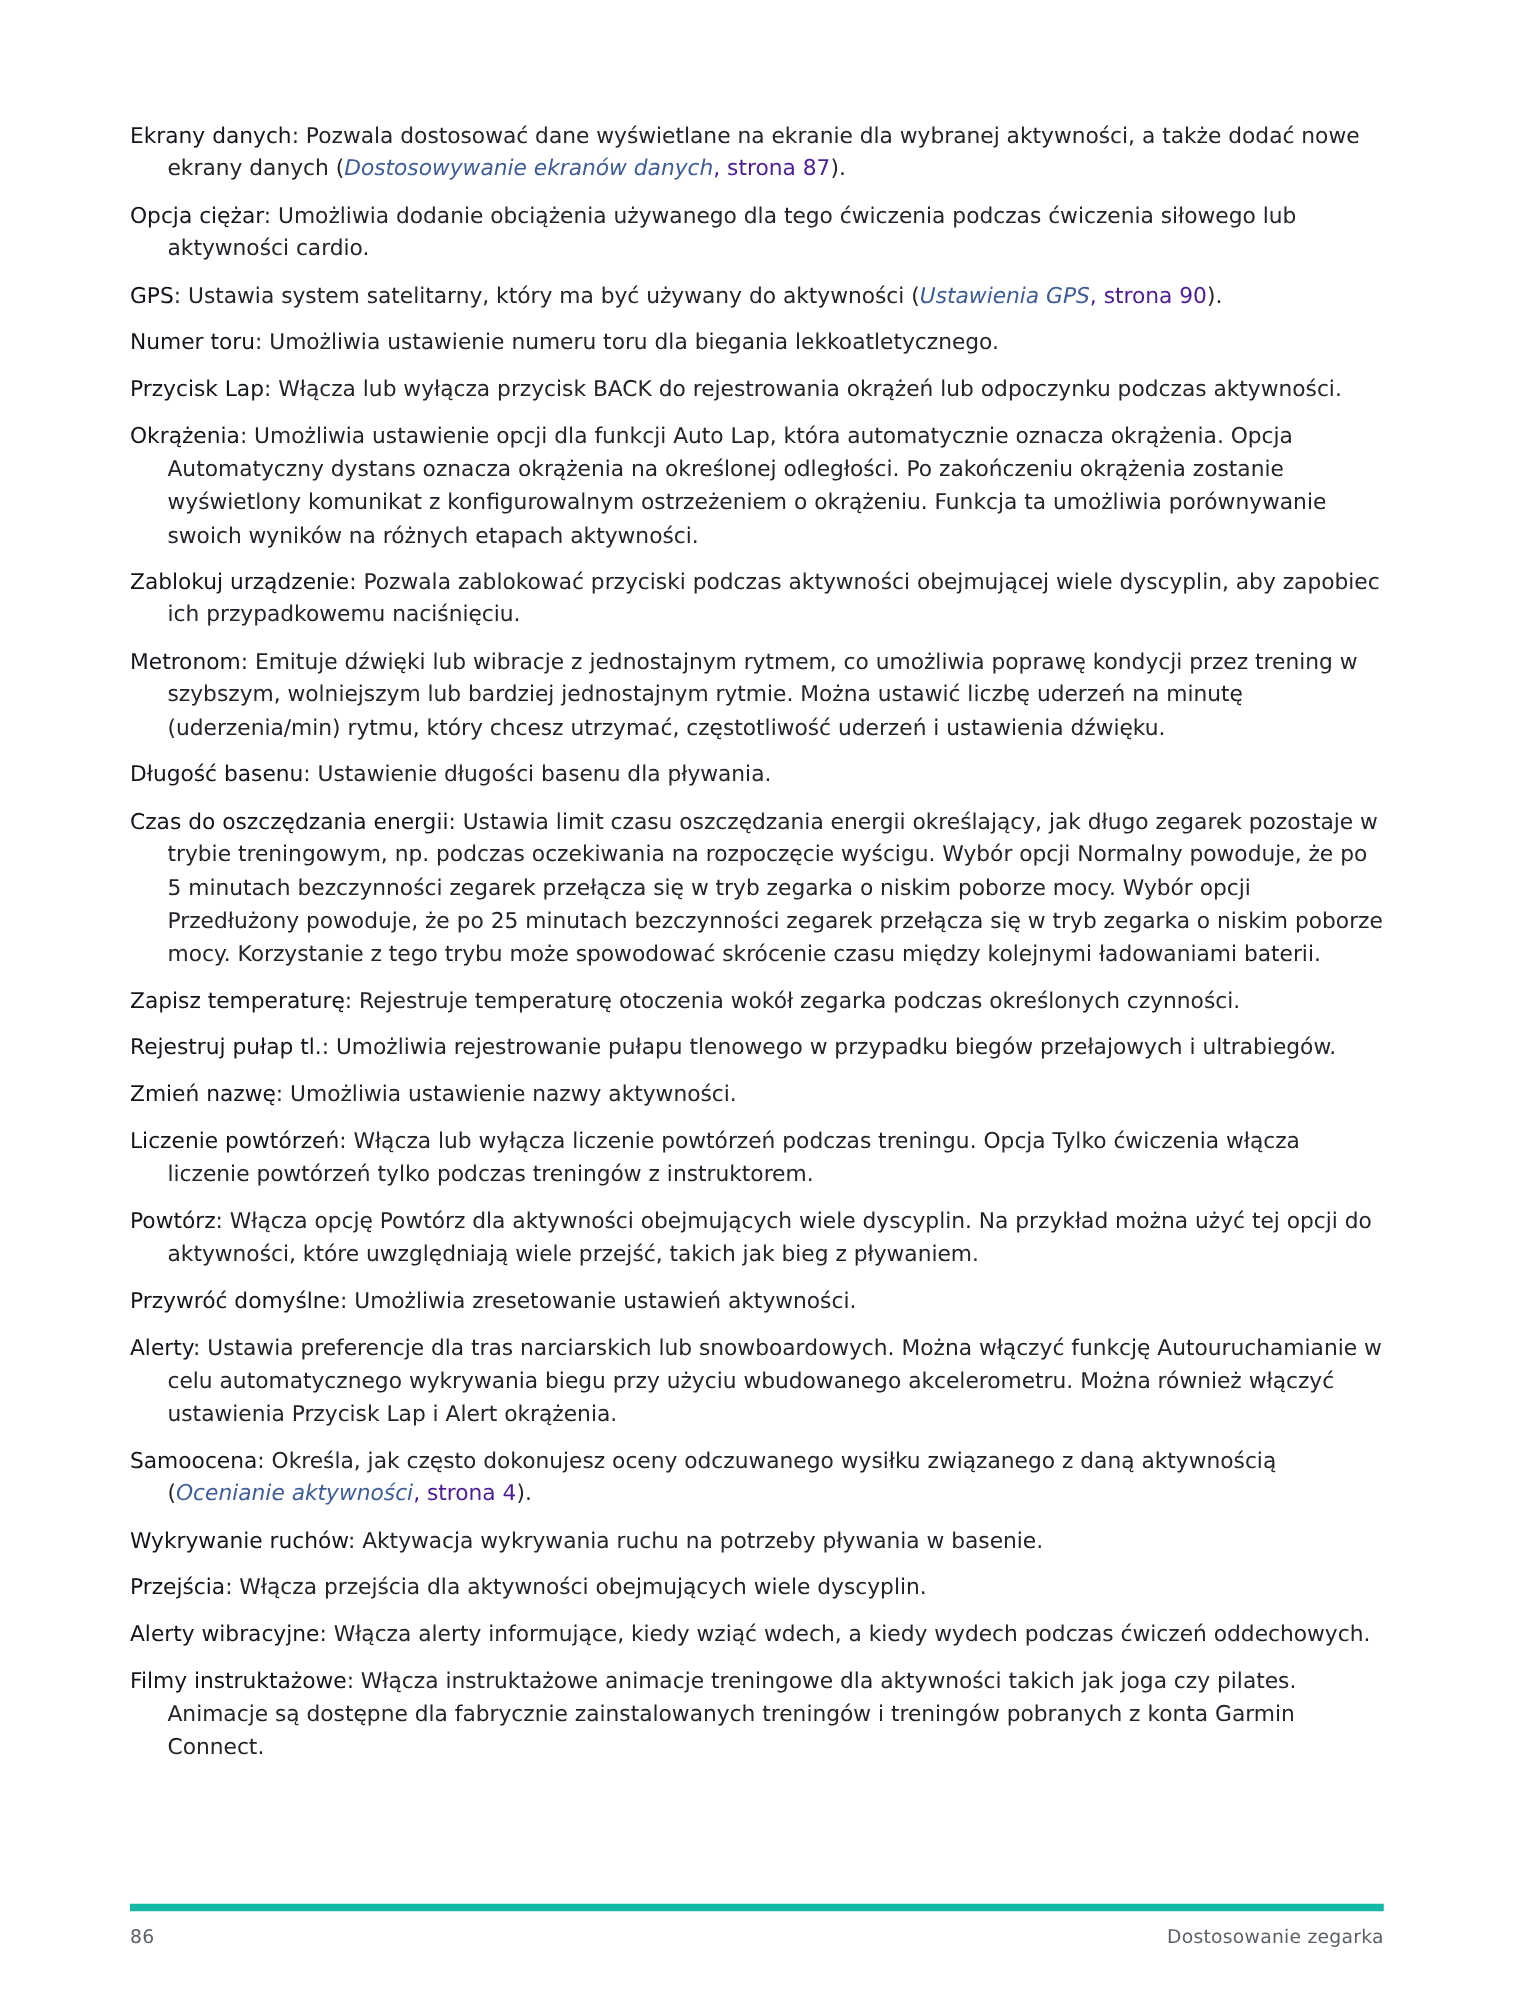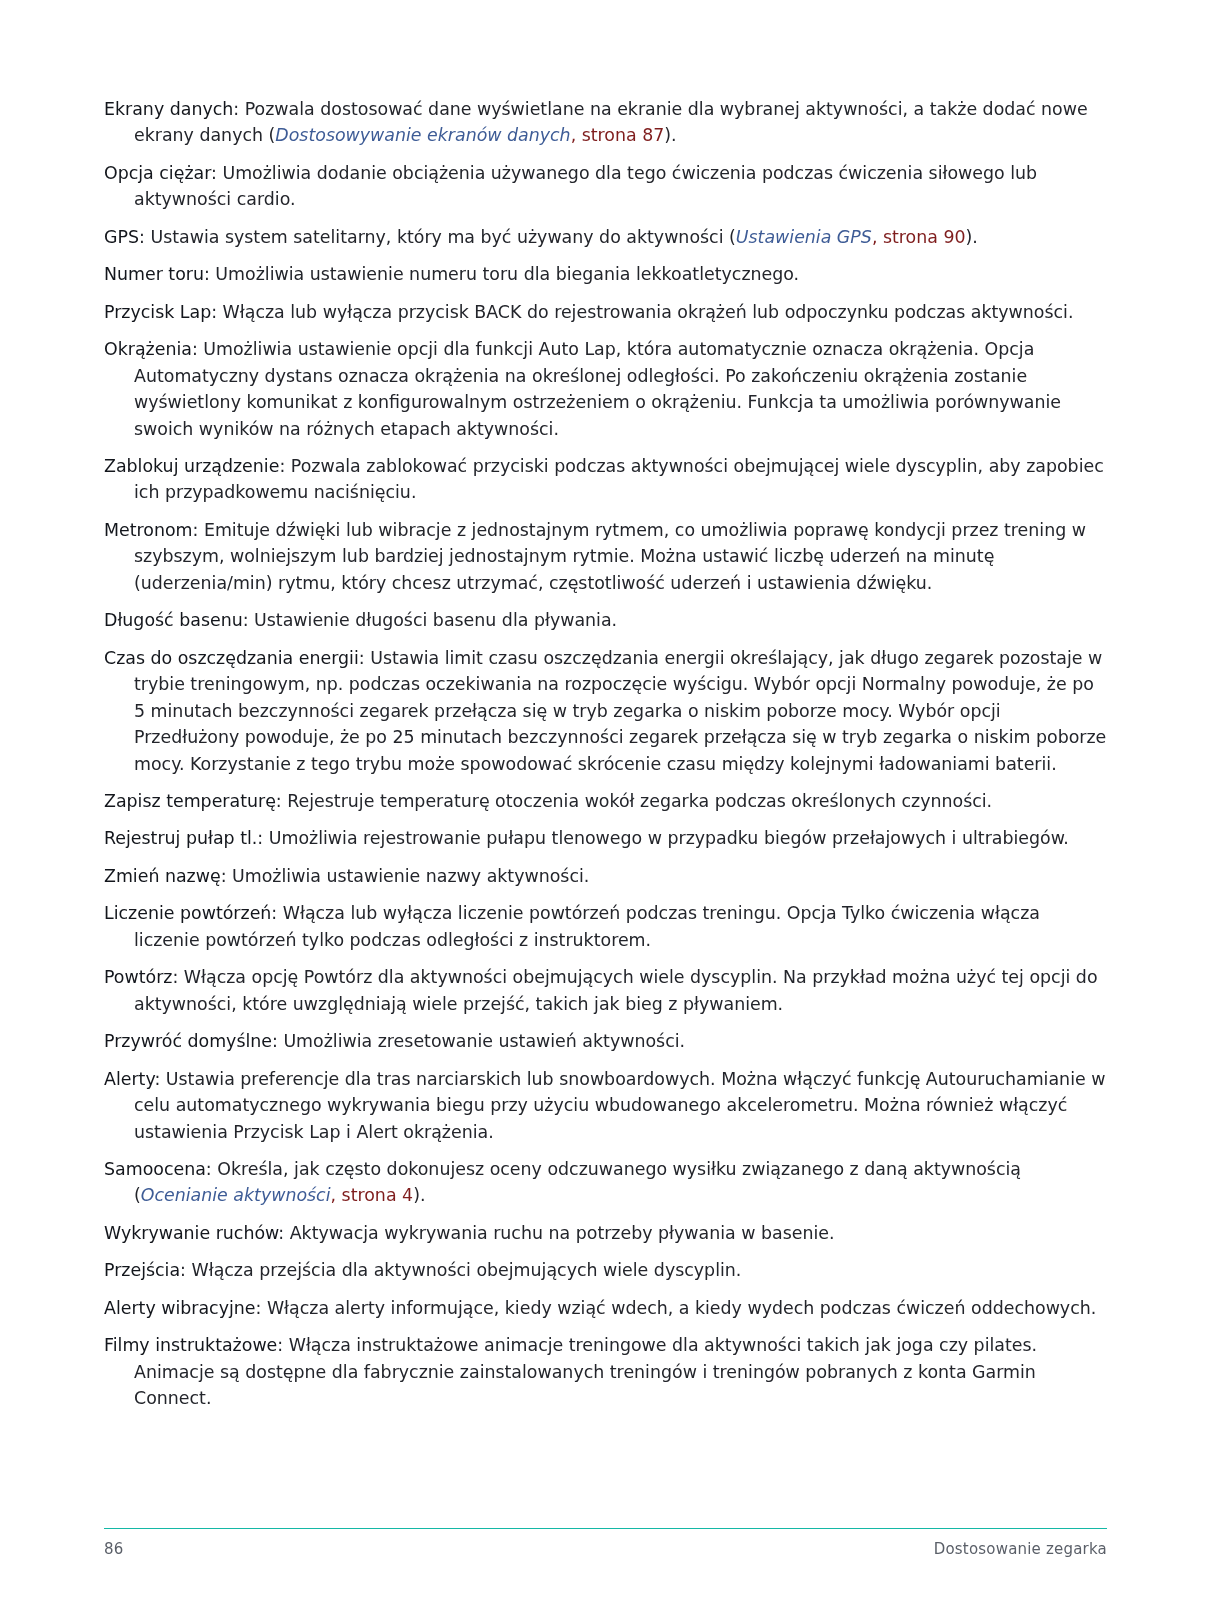--- a/index.html
+++ b/index.html
@@ -33,30 +33,30 @@
   }
   .entry .term {
     font-weight: normal;
     color: #13161c;
   }
   .xref {
     font-style: italic;
     color: #3e5c96;
   }
   .xref-plain {
-    color: #7f1d1d;
+    color: #4c1d95;
     font-style: normal;
     text-align: right;
   }
   .footer {
     position: absolute;
     left: 104px;
     right: 104px;
     bottom: 42px;
-    border-top: 1px solid #14b8a6;
+    border-top: 6px solid #14b8a6;
     padding-top: 11px;
     display: flex;
     justify-content: space-between;
     align-items: center;
     font-size: 15px;
     color: #5a5f68;
   }
   .footer-left { letter-spacing: 0.2px; }
   .footer-right { letter-spacing: 0.2px; }
 </style>
@@ -71,21 +71,21 @@
       <p class="entry"><span class="term">Numer toru</span><span>: Umożliwia ustawienie numeru toru dla biegania lekkoatletycznego.</span></p>
       <p class="entry"><span class="term">Przycisk Lap</span><span>: Włącza lub wyłącza przycisk BACK do rejestrowania okrążeń lub odpoczynku podczas aktywności.</span></p>
       <p class="entry"><span class="term">Okrążenia</span><span>: Umożliwia ustawienie opcji dla funkcji Auto Lap, która automatycznie oznacza okrążenia. Opcja Automatyczny dystans oznacza okrążenia na określonej odległości. Po zakończeniu okrążenia zostanie wyświetlony komunikat z konfigurowalnym ostrzeżeniem o okrążeniu. Funkcja ta umożliwia porównywanie swoich wyników na różnych etapach aktywności.</span></p>
       <p class="entry"><span class="term">Zablokuj urządzenie</span><span>: Pozwala zablokować przyciski podczas aktywności obejmującej wiele dyscyplin, aby zapobiec ich przypadkowemu naciśnięciu.</span></p>
       <p class="entry"><span class="term">Metronom</span><span>: Emituje dźwięki lub wibracje z jednostajnym rytmem, co umożliwia poprawę kondycji przez trening w szybszym, wolniejszym lub bardziej jednostajnym rytmie. Można ustawić liczbę uderzeń na minutę (uderzenia/min) rytmu, który chcesz utrzymać, częstotliwość uderzeń i ustawienia dźwięku.</span></p>
       <p class="entry"><span class="term">Długość basenu</span><span>: Ustawienie długości basenu dla pływania.</span></p>
       <p class="entry"><span class="term">Czas do oszczędzania energii</span><span>: Ustawia limit czasu oszczędzania energii określający, jak długo zegarek pozostaje w trybie treningowym, np. podczas oczekiwania na rozpoczęcie wyścigu. Wybór opcji Normalny powoduje, że po 5 minutach bezczynności zegarek przełącza się w tryb zegarka o niskim poborze mocy. Wybór opcji Przedłużony powoduje, że po 25 minutach bezczynności zegarek przełącza się w tryb zegarka o niskim poborze mocy. Korzystanie z tego trybu może spowodować skrócenie czasu między kolejnymi ładowaniami baterii.</span></p>
       <p class="entry"><span class="term">Zapisz temperaturę</span><span>: Rejestruje temperaturę otoczenia wokół zegarka podczas określonych czynności.</span></p>
       <p class="entry"><span class="term">Rejestruj pułap tl.</span><span>: Umożliwia rejestrowanie pułapu tlenowego w przypadku biegów przełajowych i ultrabiegów.</span></p>
       <p class="entry"><span class="term">Zmień nazwę</span><span>: Umożliwia ustawienie nazwy aktywności.</span></p>
-      <p class="entry"><span class="term">Liczenie powtórzeń</span><span>: Włącza lub wyłącza liczenie powtórzeń podczas treningu. Opcja Tylko ćwiczenia włącza liczenie powtórzeń tylko podczas odległości z instruktorem.</span></p>
+      <p class="entry"><span class="term">Liczenie powtórzeń</span><span>: Włącza lub wyłącza liczenie powtórzeń podczas treningu. Opcja Tylko ćwiczenia włącza liczenie powtórzeń tylko podczas treningów z instruktorem.</span></p>
       <p class="entry"><span class="term">Powtórz</span><span>: Włącza opcję Powtórz dla aktywności obejmujących wiele dyscyplin. Na przykład można użyć tej opcji do aktywności, które uwzględniają wiele przejść, takich jak bieg z pływaniem.</span></p>
       <p class="entry"><span class="term">Przywróć domyślne</span><span>: Umożliwia zresetowanie ustawień aktywności.</span></p>
       <p class="entry"><span class="term">Alerty</span><span>: Ustawia preferencje dla tras narciarskich lub snowboardowych. Można włączyć funkcję Autouruchamianie w celu automatycznego wykrywania biegu przy użyciu wbudowanego akcelerometru. Można również włączyć ustawienia Przycisk Lap i Alert okrążenia.</span></p>
       <p class="entry"><span class="term">Samoocena</span><span>: Określa, jak często dokonujesz oceny odczuwanego wysiłku związanego z daną aktywnością (</span><span class="xref">Ocenianie aktywności</span><span class="xref-plain">, strona 4</span><span>).</span></p>
       <p class="entry"><span class="term">Wykrywanie ruchów</span><span>: Aktywacja wykrywania ruchu na potrzeby pływania w basenie.</span></p>
       <p class="entry"><span class="term">Przejścia</span><span>: Włącza przejścia dla aktywności obejmujących wiele dyscyplin.</span></p>
       <p class="entry"><span class="term">Alerty wibracyjne</span><span>: Włącza alerty informujące, kiedy wziąć wdech, a kiedy wydech podczas ćwiczeń oddechowych.</span></p>
       <p class="entry"><span class="term">Filmy instruktażowe</span><span>: Włącza instruktażowe animacje treningowe dla aktywności takich jak joga czy pilates. Animacje są dostępne dla fabrycznie zainstalowanych treningów i treningów pobranych z konta Garmin Connect.</span></p>
     </div>
 

